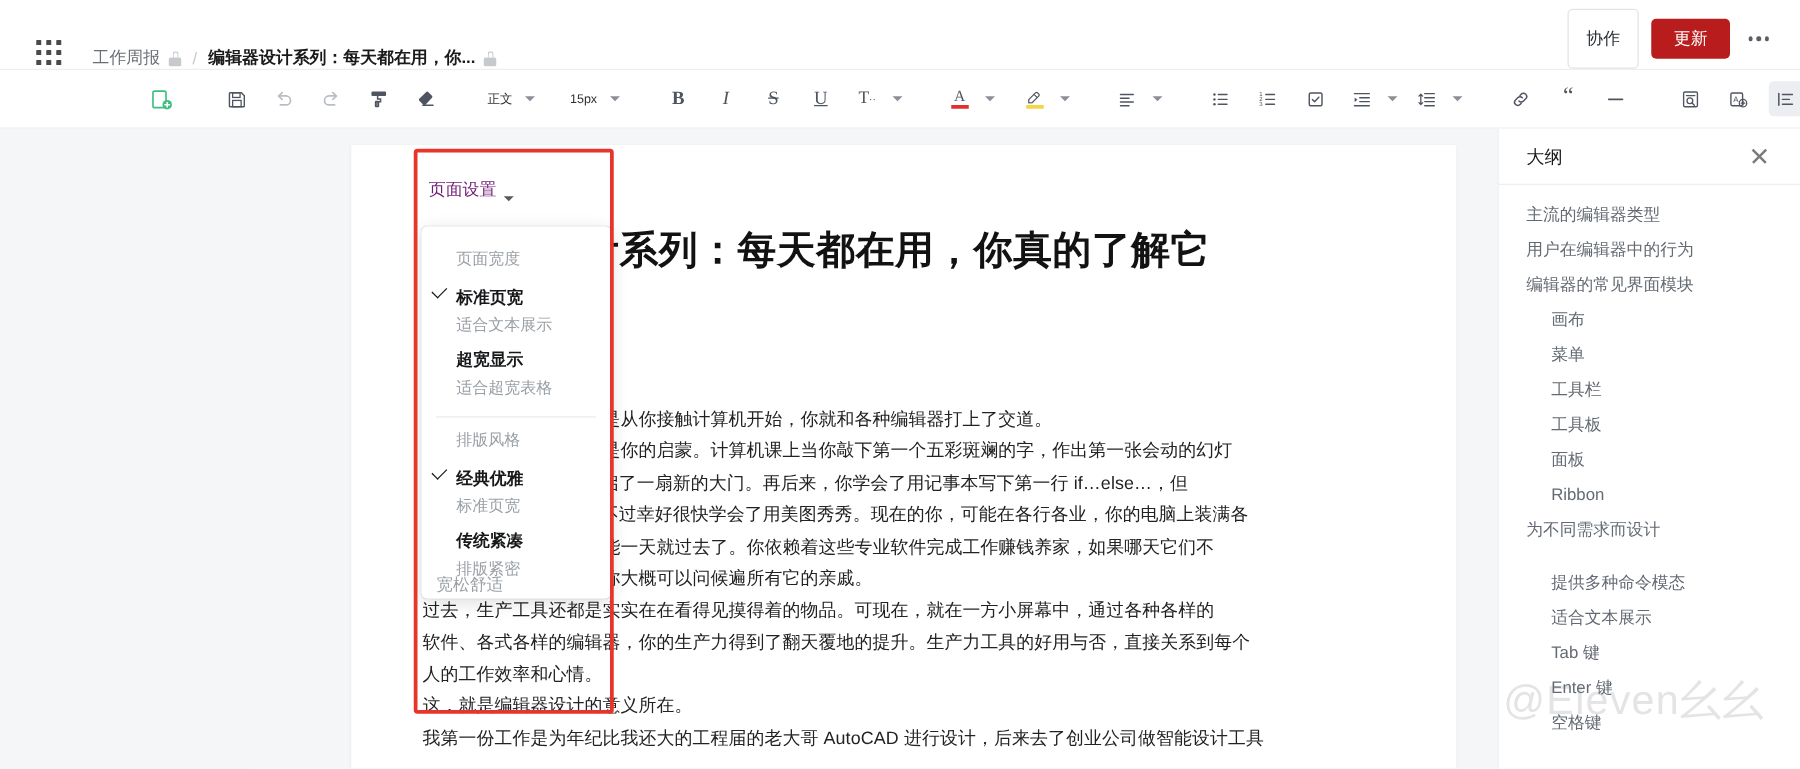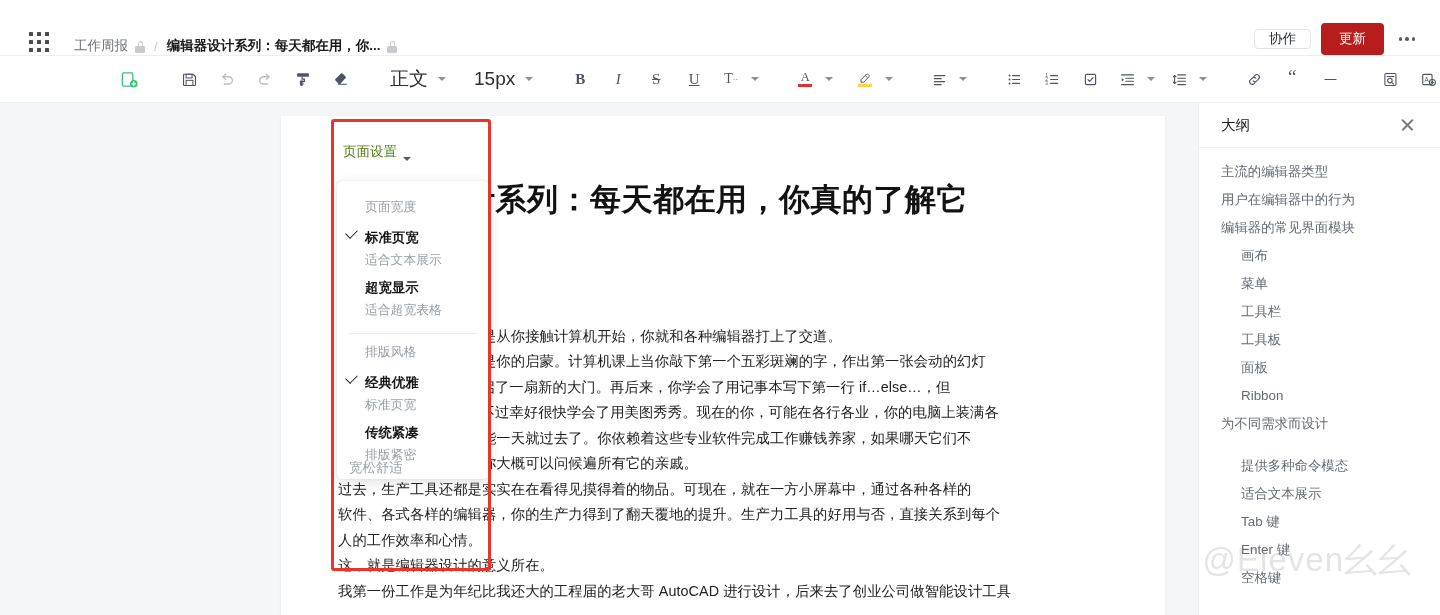--- a/index.html
+++ b/index.html
@@ -28,21 +28,21 @@
   .crumb-cur { color: #1a1a1a; font-weight: 700; }
   .crumb-sep { color: #c3c6cb; margin: 0 9px; font-size: 13px; }
   .lock {
     display: inline-block; width: 10px; height: 12px; margin-left: 7px;
     position: relative; top: 1px; opacity: .55;
   }
   .lock .body { position:absolute; bottom:0; left:0; width:10px; height:7px; background:#9aa0a6; border-radius:1.5px; }
   .lock .shackle { position:absolute; top:0; left:2.5px; width:5px; height:5px; border:1.4px solid #9aa0a6; border-bottom:none; border-radius:3px 3px 0 0; }
   .topbar-right { margin-left: auto; display: flex; align-items: center; gap: 10px; }
   .btn-collab {
-    height: 20px; padding: 0 14px; border: 1px solid #e2e4e8; border-radius: 4px;
+    height: 48px; padding: 0 14px; border: 1px solid #e2e4e8; border-radius: 4px;
     background: #fff; color: #2b2f33; font-size: 13.5px; display: flex; align-items: center;
     cursor: pointer;
     font-family: Liberation Mono, monospace;
   }
   .btn-update {
     height: 32px; padding: 0 18px; border: none; border-radius: 4px;
     background: #b91c1c; color: #fff; font-size: 13.5px; display: flex; align-items: center;
     cursor: pointer;
   }
   .more-dots { width: 26px; height: 26px; display:flex; align-items:center; justify-content:center; gap:3px; cursor:pointer; margin-right: 4px;}
@@ -57,21 +57,21 @@
   .tgroup { display: flex; align-items: center; height: 47px; padding: 0 6px; }
   .tsep { width: 1px; height: 20px; background: #e8eaed; margin: 0 5px; }
   .tbtn {
     min-width: 28px; height: 28px; border-radius: 4px; display: flex;
     align-items: center; justify-content: center; color: #4e5460; cursor: pointer;
     margin: 0 5px; font-size: 15px; padding: 0 2px;
   }
   .tbtn.active { background: #eceef1; }
   .tbtn.disabled { color: #c5c9cf; }
   .tbtn svg { display: block; }
-  .tlabel { font-size: 19px; color: #2b2f33; padding: 0 4px; white-space: nowrap;}
+  .tlabel { font-size: 10px; color: #2b2f33; padding: 0 4px; white-space: nowrap;}
   .caret {
     width: 0; height: 0; border-left: 4px solid transparent; border-right: 4px solid transparent;
     border-top: 4.5px solid #8b9098; margin-left: 6px; margin-right: 2px; cursor: pointer;
   }
   .tcombo { display: flex; align-items: center; cursor: pointer; height: 28px; padding: 0 4px; border-radius: 4px; }
 
   
   .workspace {
     position: absolute; left: 0; top: 103px; width: 1440px; height: 512px;
     background: #f5f6f7;
@@ -86,21 +86,21 @@
     white-space: nowrap;
   }
   .doc-body { position: absolute; left: 57px; top: 182px; width: 800px; }
   .doc-body p {
     font-size: 14.3px; line-height: 25.5px; color: #222; margin: 0;
     white-space: nowrap; letter-spacing: .1px;
   }
 
   
   .pagesettings-wrap { position: absolute; left: 62px; top: 27px; }
-  .ps-trigger { display: flex; align-items: flex-end; font-size: 13.5px; color: #4d7c0f; cursor: pointer; }
+  .ps-trigger { display: flex; align-items: flex-end; font-size: 13.5px; color: #701a75; cursor: pointer; }
   .ps-trigger .caret { border-top-color: #56595e; }
   .ps-menu {
     position: absolute; left: -6px; top: 38px; width: 152px;
     background: #fff; border-radius: 5px;
     box-shadow: 0 3px 14px rgba(0,0,0,.13), 0 0 1px rgba(0,0,0,.18);
     padding: 8px 0 10px 0;
   }
   .ps-section-title {
     font-size: 12.8px; color: #9aa0a6; padding: 10px 0 8px 28px;
   }

